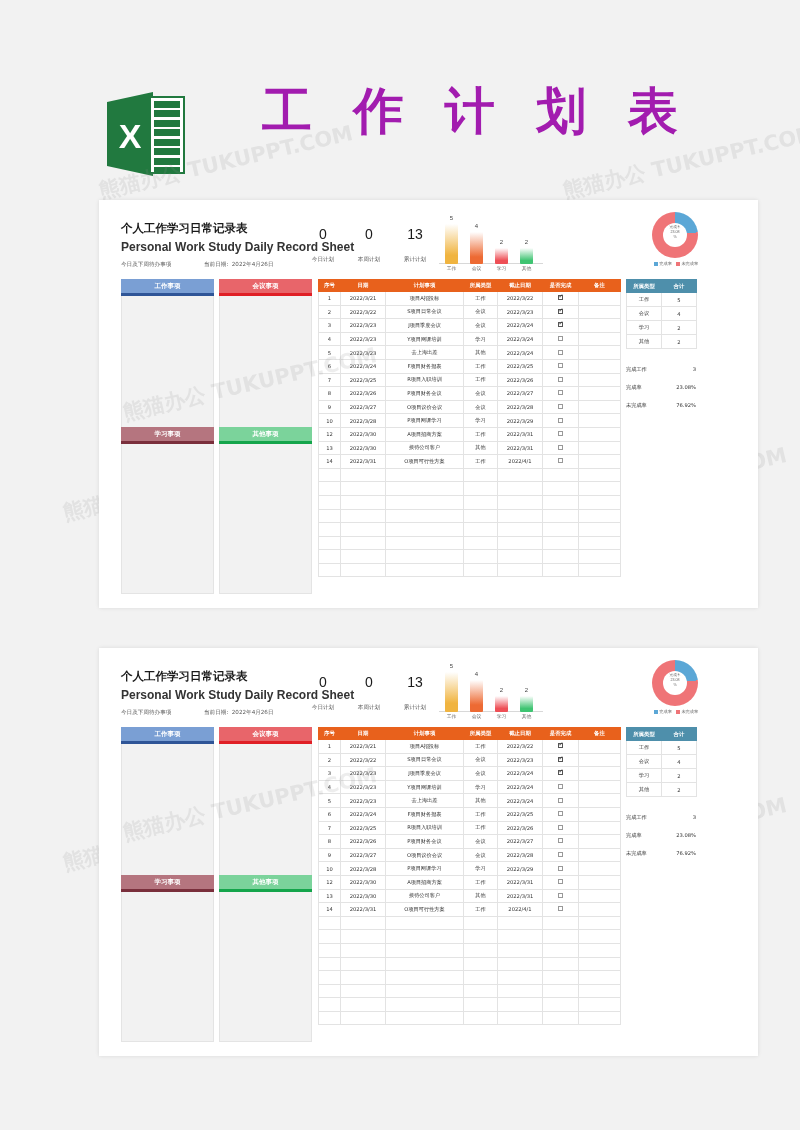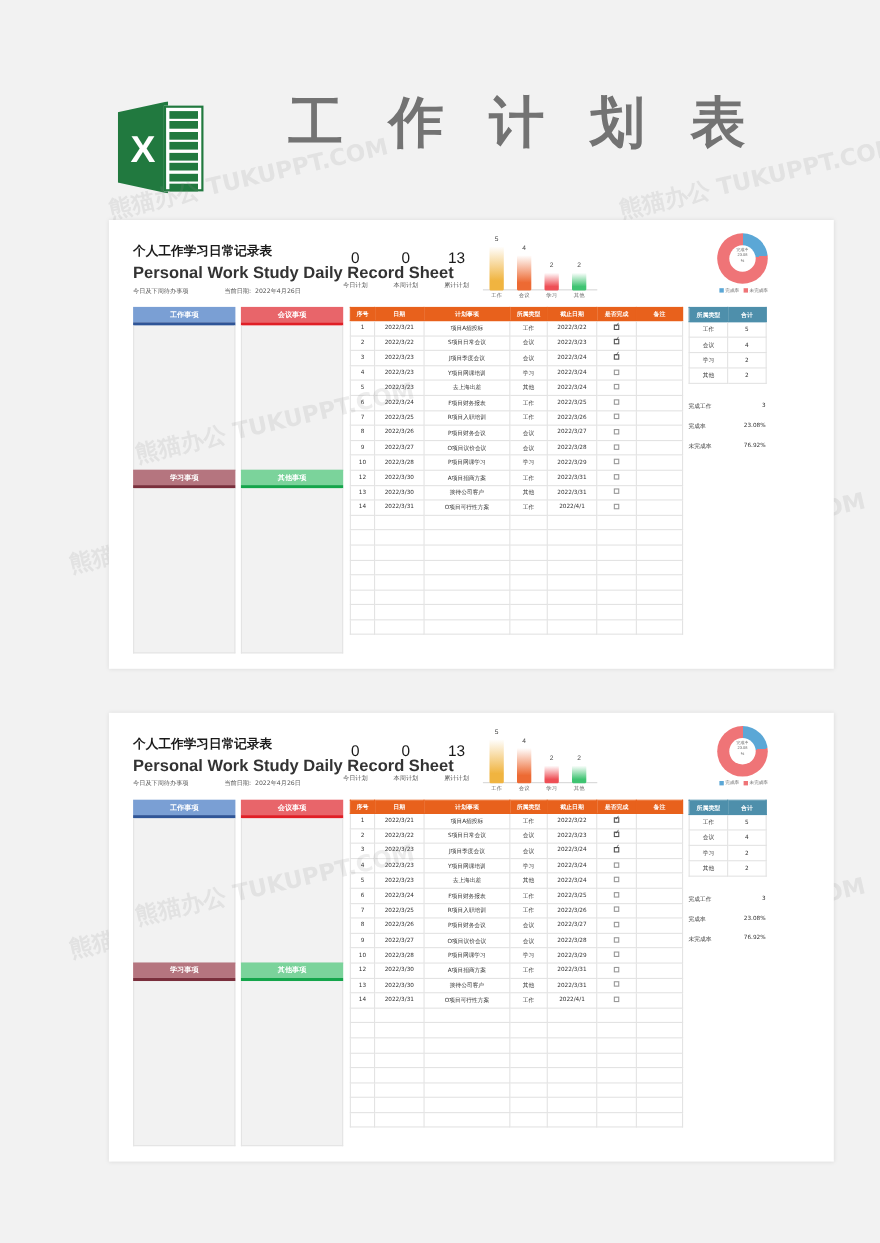--- a/index.html
+++ b/index.html
@@ -26,21 +26,21 @@
   }
   .xl-logo .sheet {
     position: absolute; left: 42px; top: 10px; width: 36px; height: 78px;
     background: #ffffff; border: 2px solid #21793f;
   }
   .xl-logo .sheet .row {
     height: 7px; margin: 2.5px 3px 0 3px; background: #21793f;
   }
   .banner-title {
     position: absolute; left: 262px; top: 44px;
-    font-size: 50px; font-weight: 700; color: #737373;
+    font-size: 50px; font-weight: 700; color: #a21caf;
     letter-spacing: 12px; white-space: nowrap;
     font-family: "DejaVu Sans", "Liberation Sans", sans-serif;
   }
   .banner-sub {
     position: absolute; left: 266px; top: 126px;
     font-size: 21px; font-weight: 700; color: #333333; white-space: nowrap;
     font-family: "DejaVu Sans", "Liberation Sans", sans-serif;
   }
 
   
@@ -58,21 +58,21 @@
   }
   .page-inner { position: relative; width: 601px; height: 100%; }
 
   .doc-title {
     position: absolute; left: 22px; top: 21px;
     font-size: 11.5px; font-weight: 700; color: #1a1a1a; white-space: nowrap;
     font-family: "DejaVu Sans", "Liberation Sans", sans-serif;
   }
   .doc-subtitle {
     position: absolute; left: 22px; top: 40px;
-    font-size: 15px; font-weight: 700; color: #333333; white-space: nowrap;
+    font-size: 12px; font-weight: 700; color: #333333; white-space: nowrap;
   }
   .doc-note {
     position: absolute; left: 22px; top: 61px;
     font-size: 5.6px; color: #555555; white-space: nowrap;
     font-family: "DejaVu Sans", "Liberation Sans", sans-serif;
   }
   .doc-date {
     position: absolute; left: 105px; top: 61px;
     font-size: 5.6px; color: #555555; white-space: nowrap;
     font-family: "DejaVu Sans", "Liberation Sans", sans-serif;

